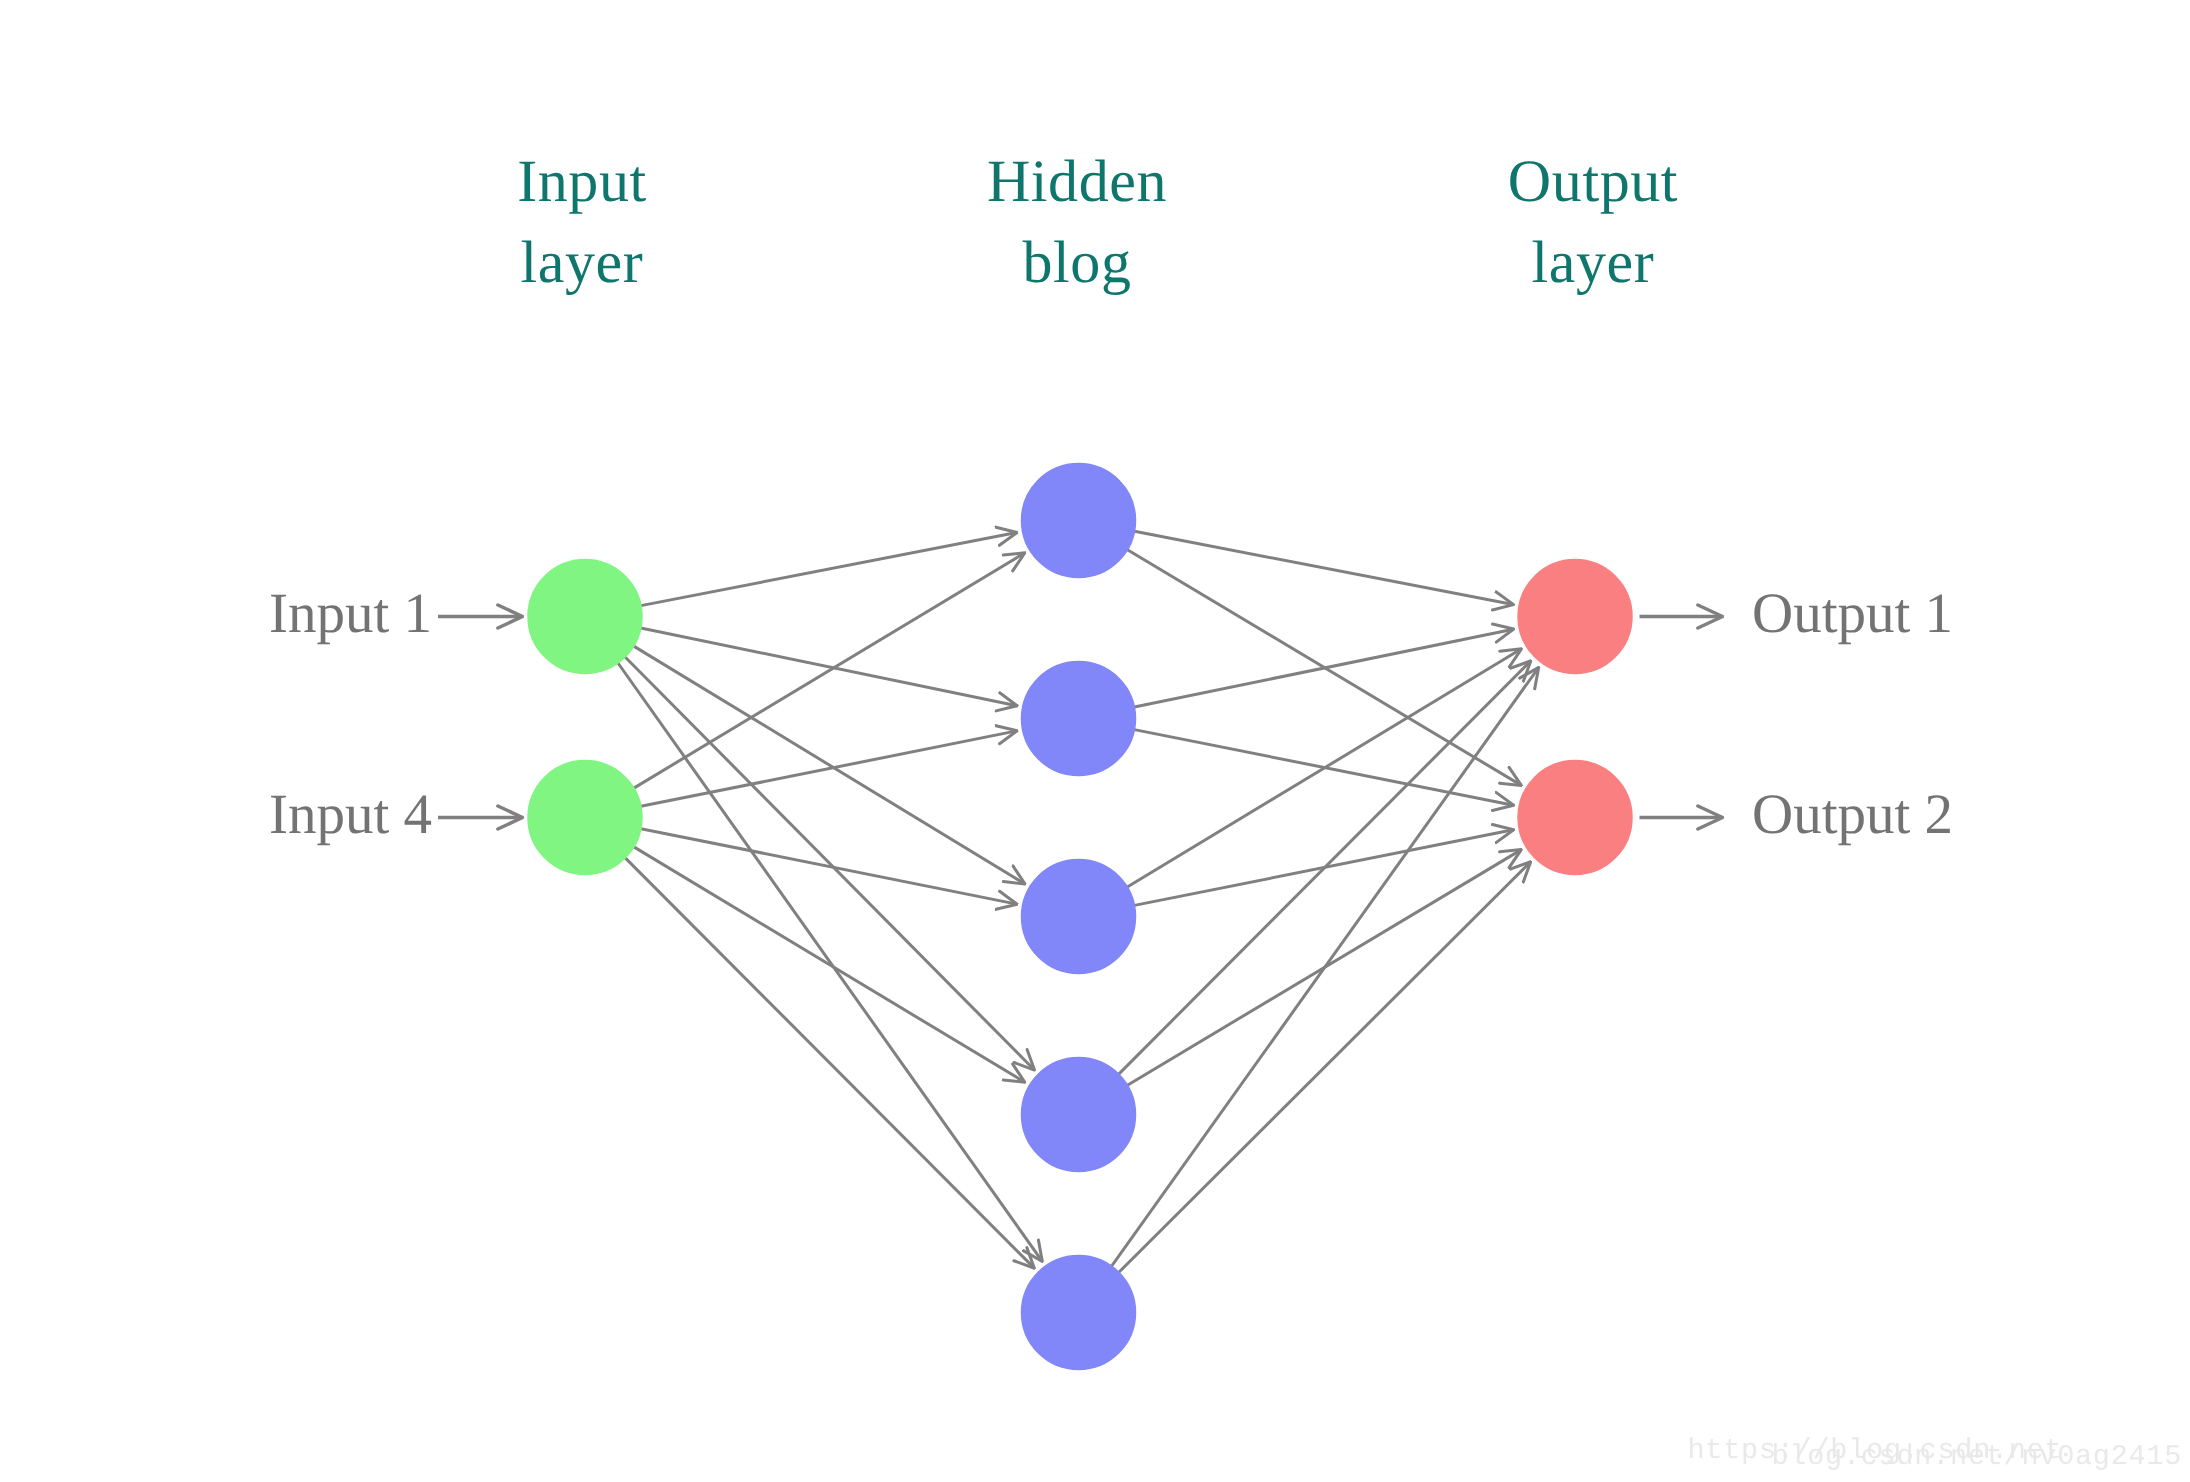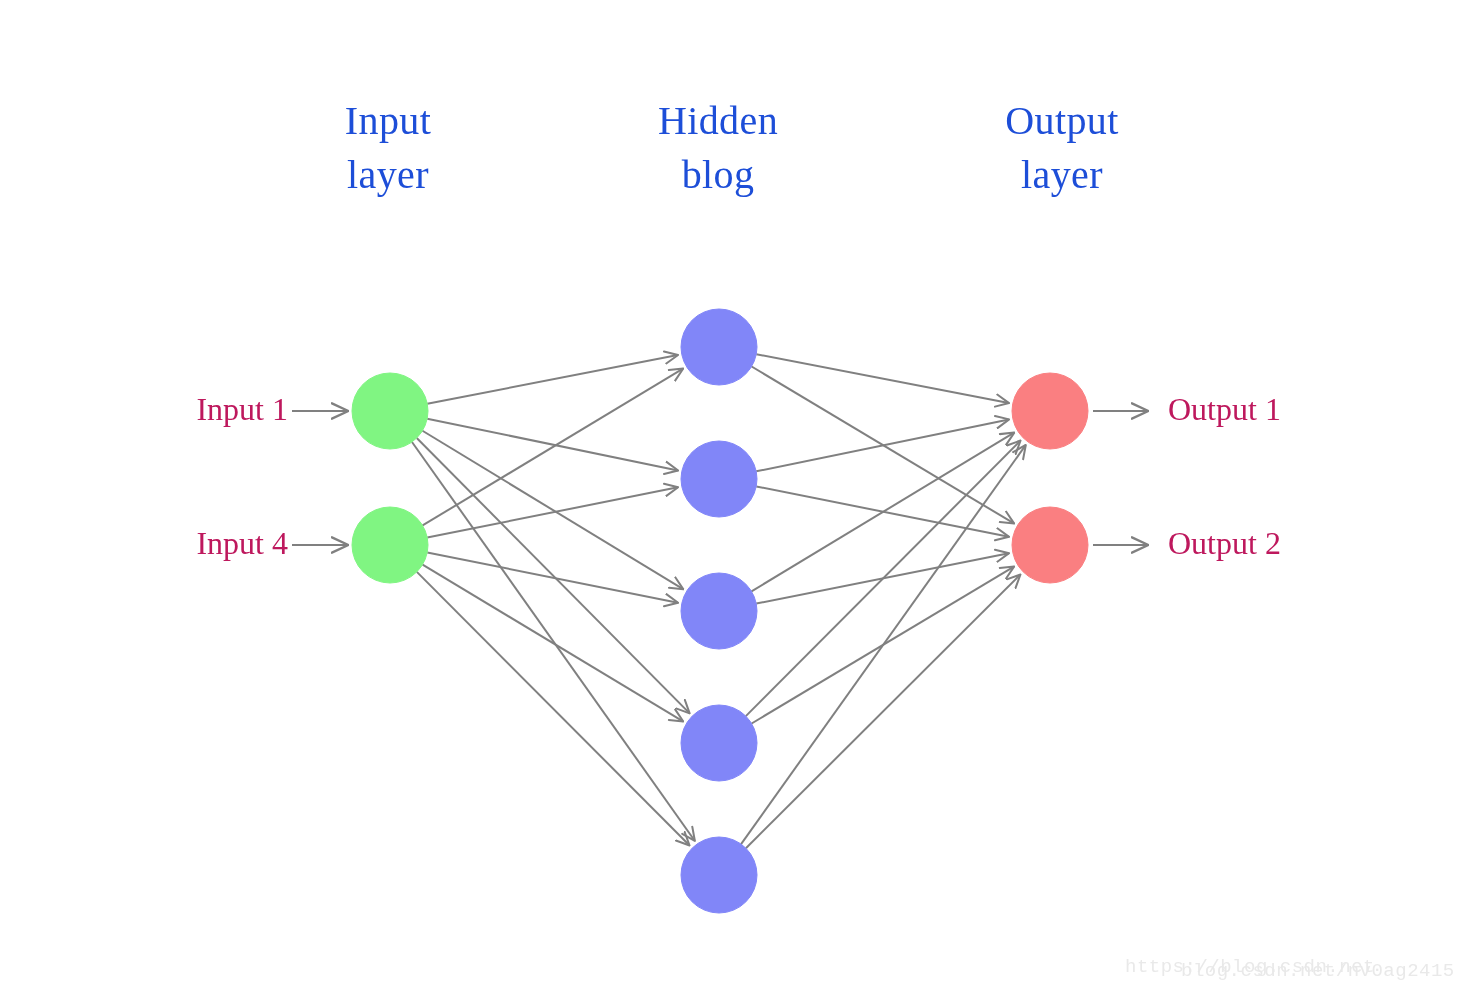--- a/index.html
+++ b/index.html
@@ -19,30 +19,30 @@
     left: 0; top: 0;
     width: 1460px;
     height: 988px;
   }
   .layer-title {
     position: absolute;
     text-align: center;
     font-family: "Liberation Serif", "DejaVu Serif", serif;
     font-size: 40px;
     line-height: 54px;
-    color: #1d4ed8;
+    color: #0f766e;
     white-space: pre-line;
     letter-spacing: 0.4px;
   }
   .io-label {
     position: absolute;
     font-family: "Liberation Serif", "DejaVu Serif", serif;
-    font-size: 32px;
+    font-size: 38px;
     line-height: 48px;
-    color: #be185d;
+    color: #737373;
     white-space: nowrap;
   }
   .io-label.left { text-align: right; }
   .io-label.right { text-align: left; }
   #watermark {
     position: absolute;
     left: 1125px;
     top: 952px;
     width: 330px;
     height: 34px;

